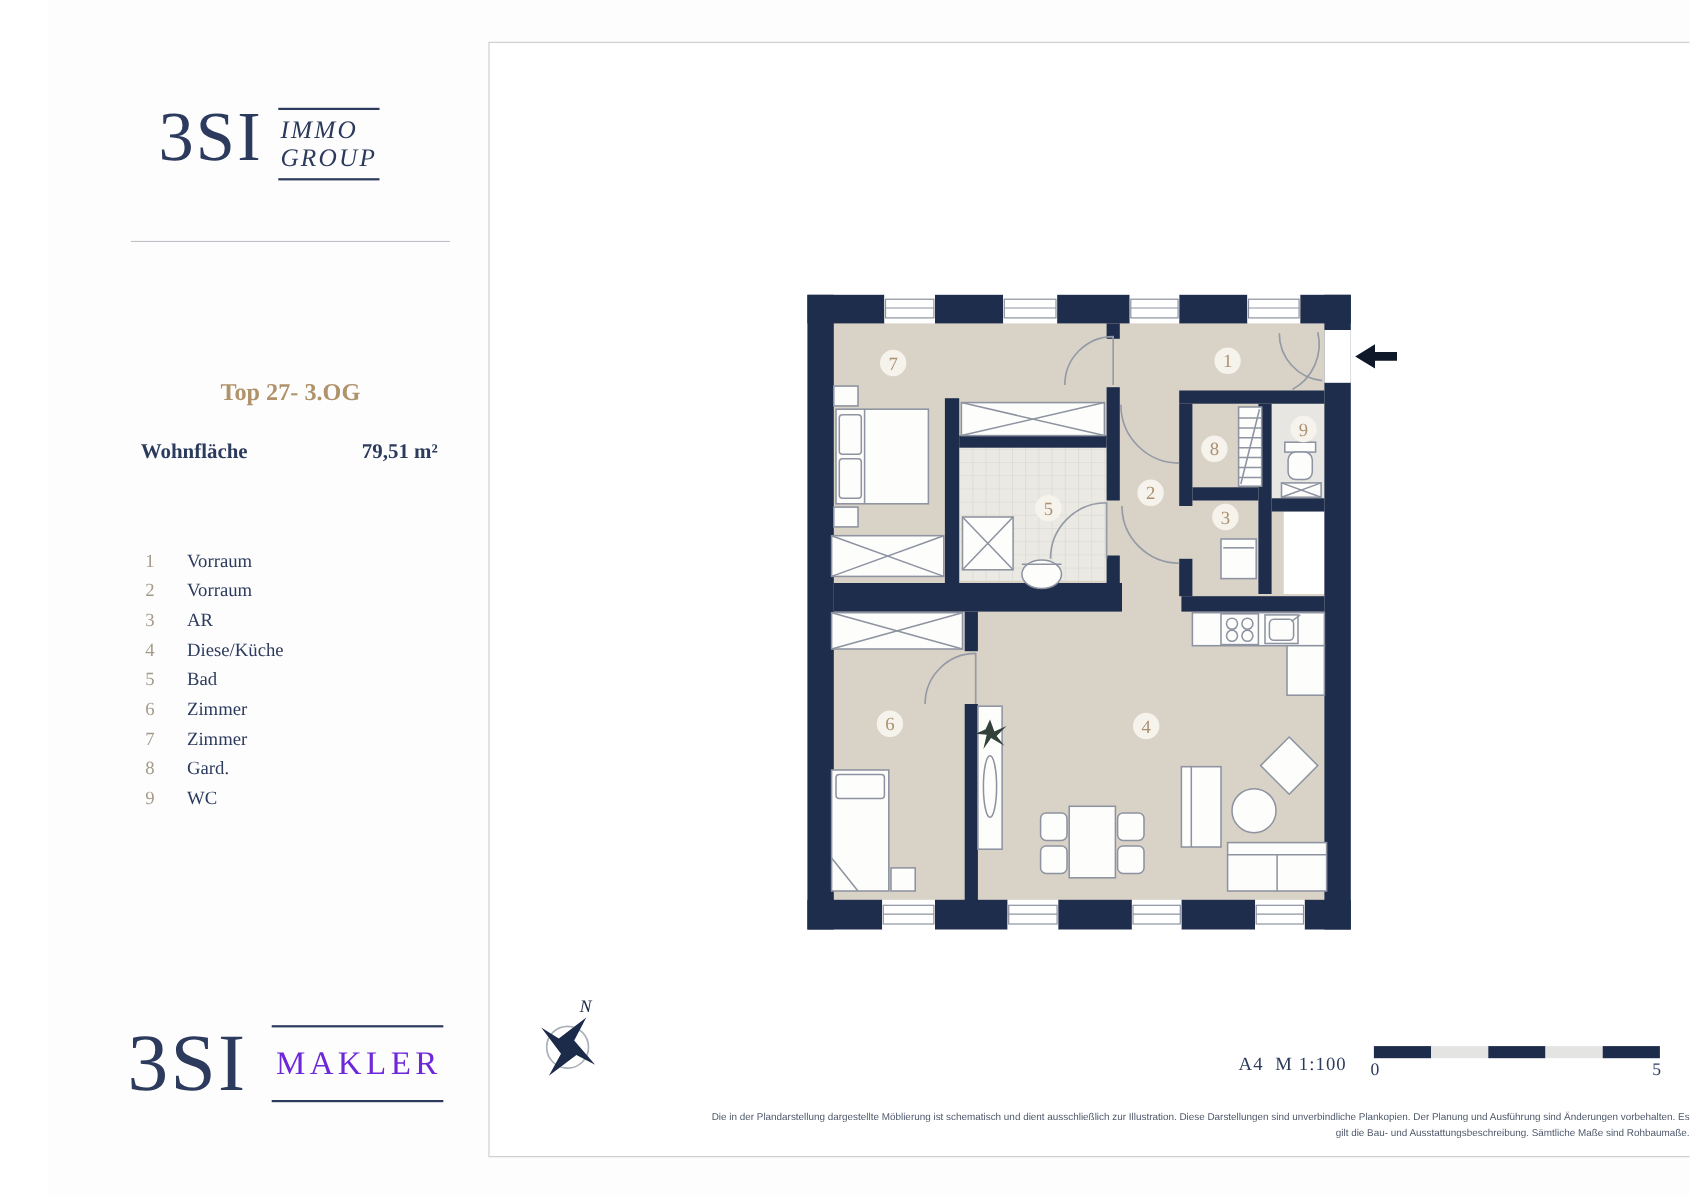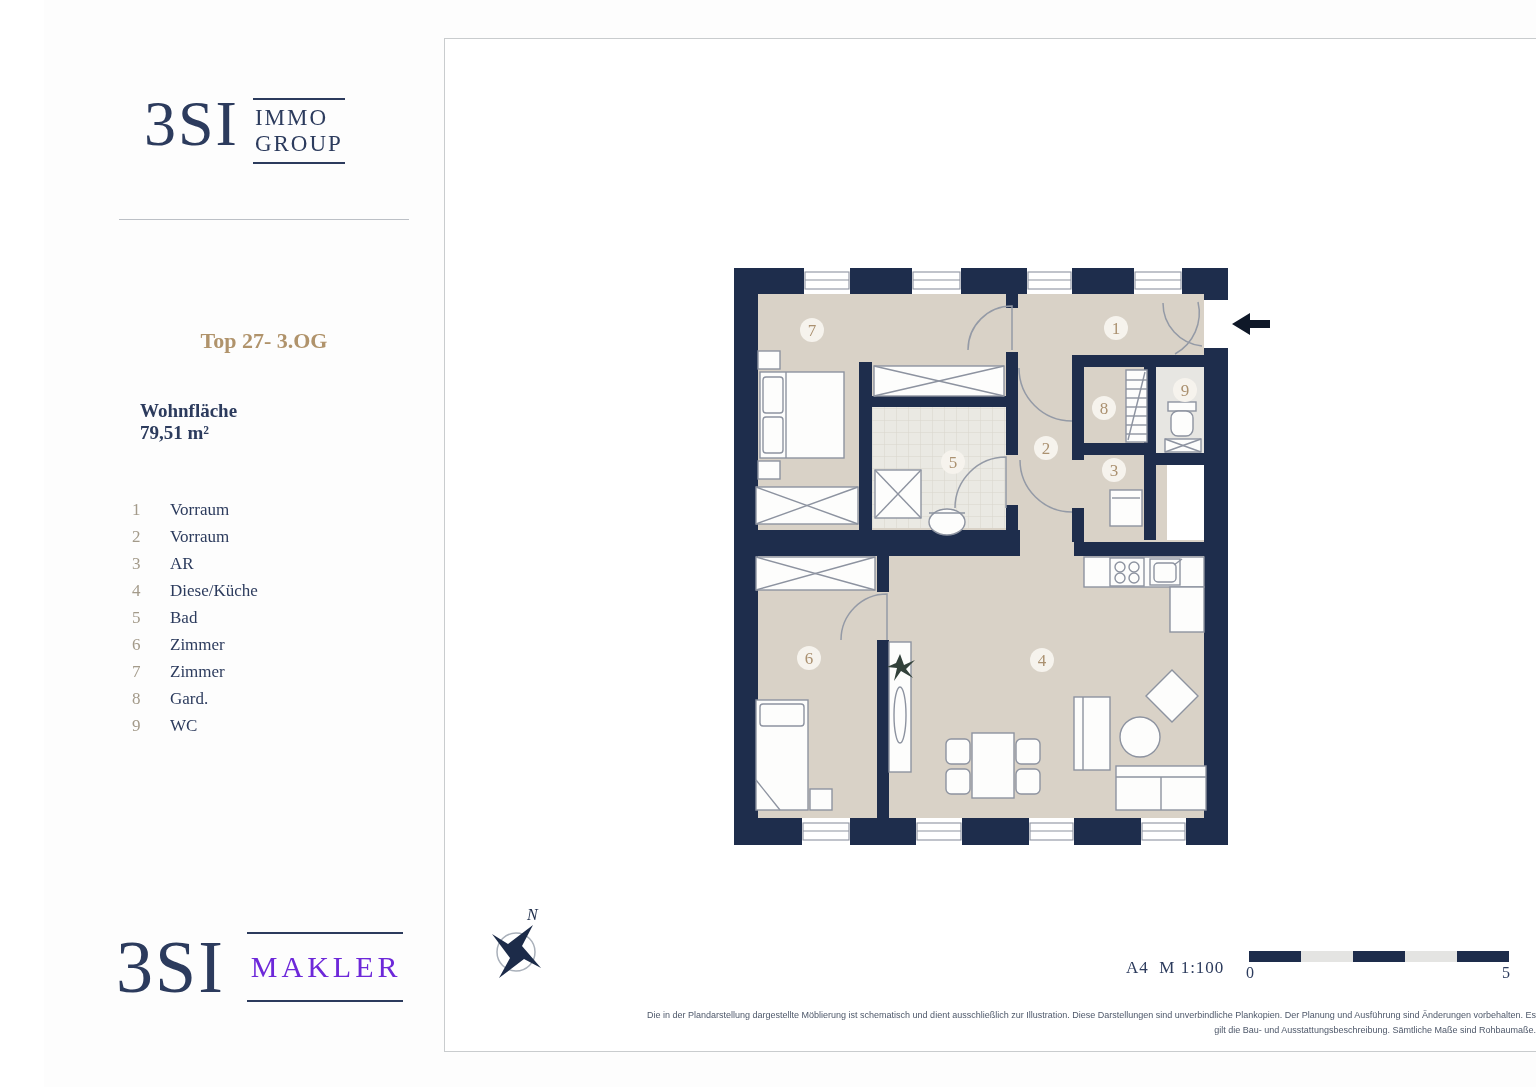--- a/index.html
+++ b/index.html
@@ -34,34 +34,34 @@
   .disclaimer{font-family:"Liberation Sans", sans-serif;font-size:9px;line-height:15px;
               color:#4e586a;width:1045px;text-align:right;}
 </style>
 </head>
 <body>
 
 <div id="page">
 
   <div class="abs" style="left:100px;top:92px;display:flex;align-items:flex-start;">
     <span class="logo-big">3SI</span>
-    <span class="logo-sub" style="margin-left:14px;margin-top:6px;">
+    <span class="logo-sub" style="margin-left:14px;margin-top:6px;font-style:italic;">
       <span style="display:block;">IMMO</span>
       <span style="display:block;">GROUP</span>
     </span>
   </div>
 
   <div class="abs divider" style="left:75px;top:219px;width:290px;"></div>
 
   <div class="abs addr" style="left:75px;top:247px;">
   </div>
 
-  <div class="abs unit" style="left:75px;top:328px;">Top 27- 3.OG</div>
-
-  <div class="abs arearow" style="left:96px;top:400px;flex-direction:column;">
+  <div class="abs unit" style="left:75px;top:344px;">Top 27- 3.OG</div>
+
+  <div class="abs arearow" style="left:84px;top:400px;">
     <span>Wohnfläche</span>
     <span>79,51 m²</span>
   </div>
 
   <div class="abs legend" style="left:88px;top:496px;">
     <div class="row">
         <span class="num">1</span>
         <span class="lab">Vorraum</span>
       </div>
     <div class="row">

